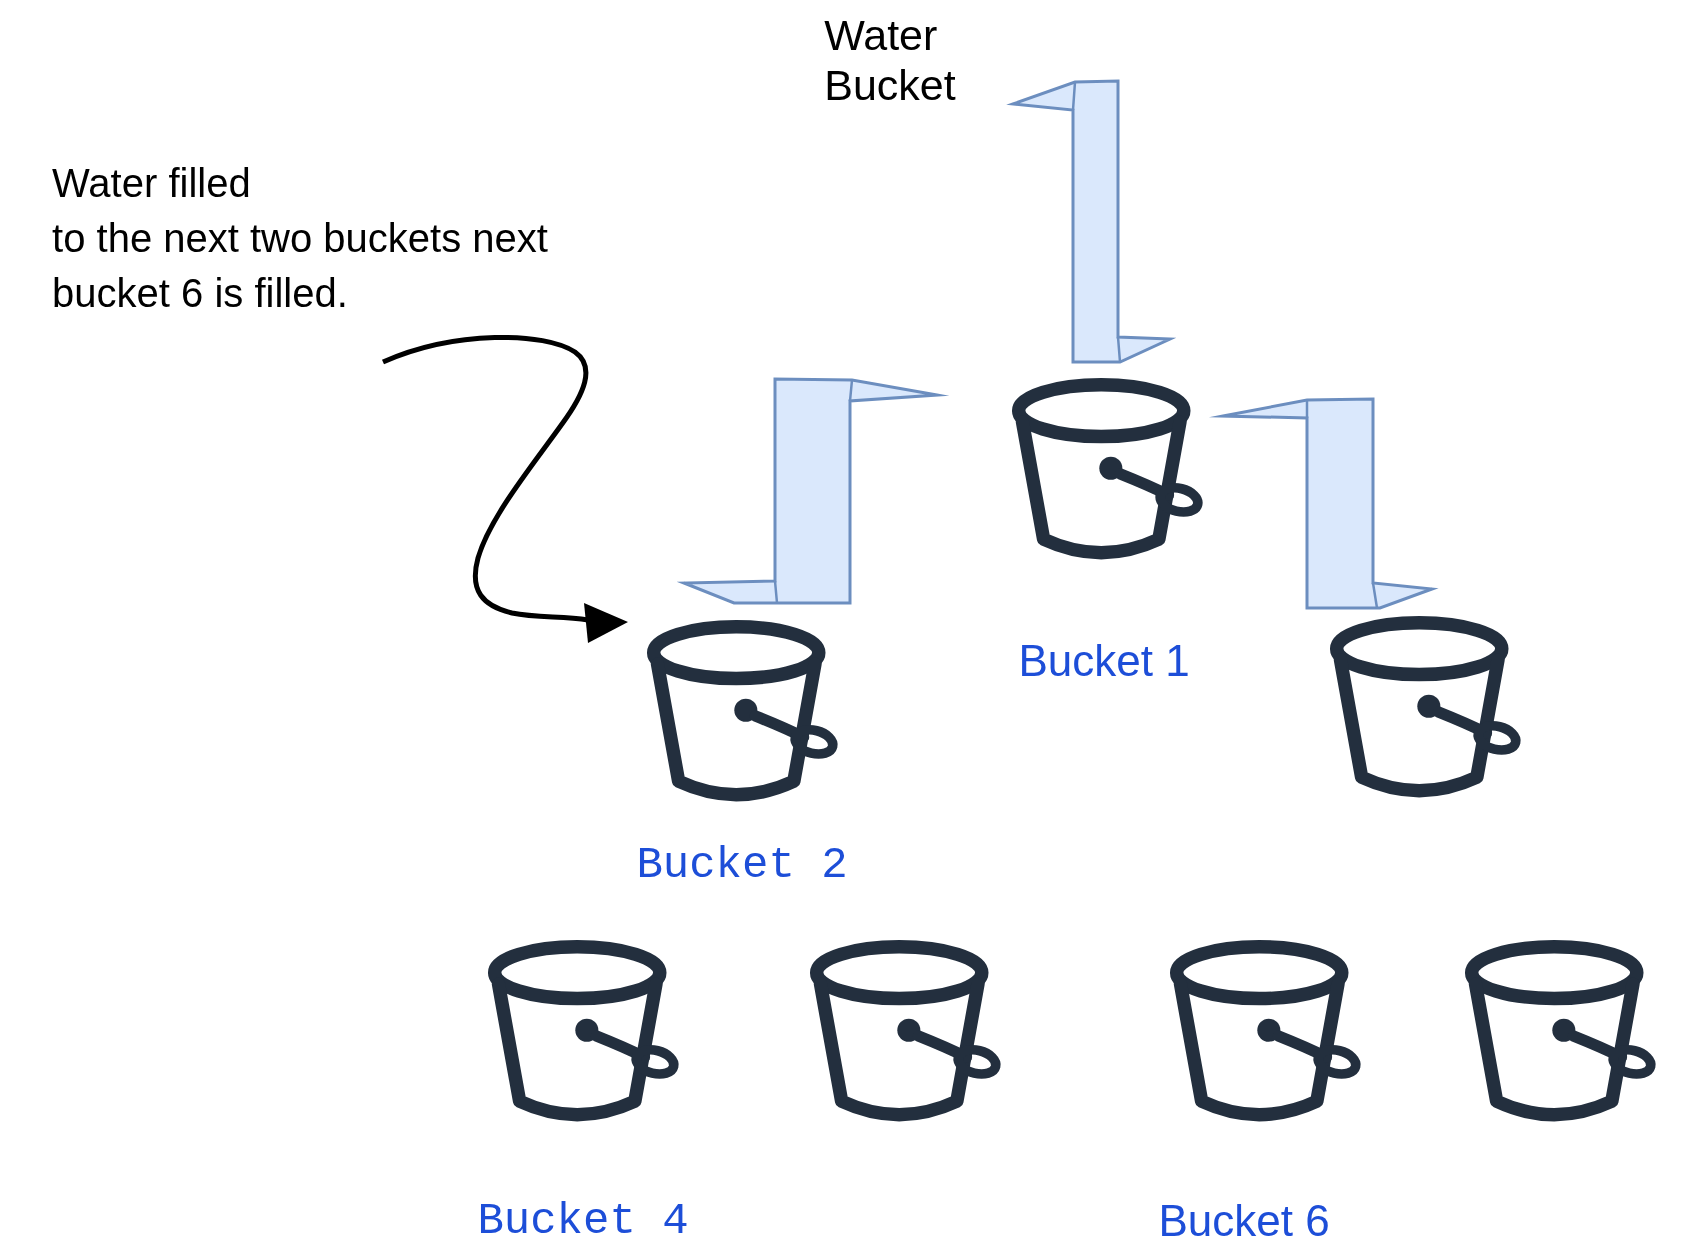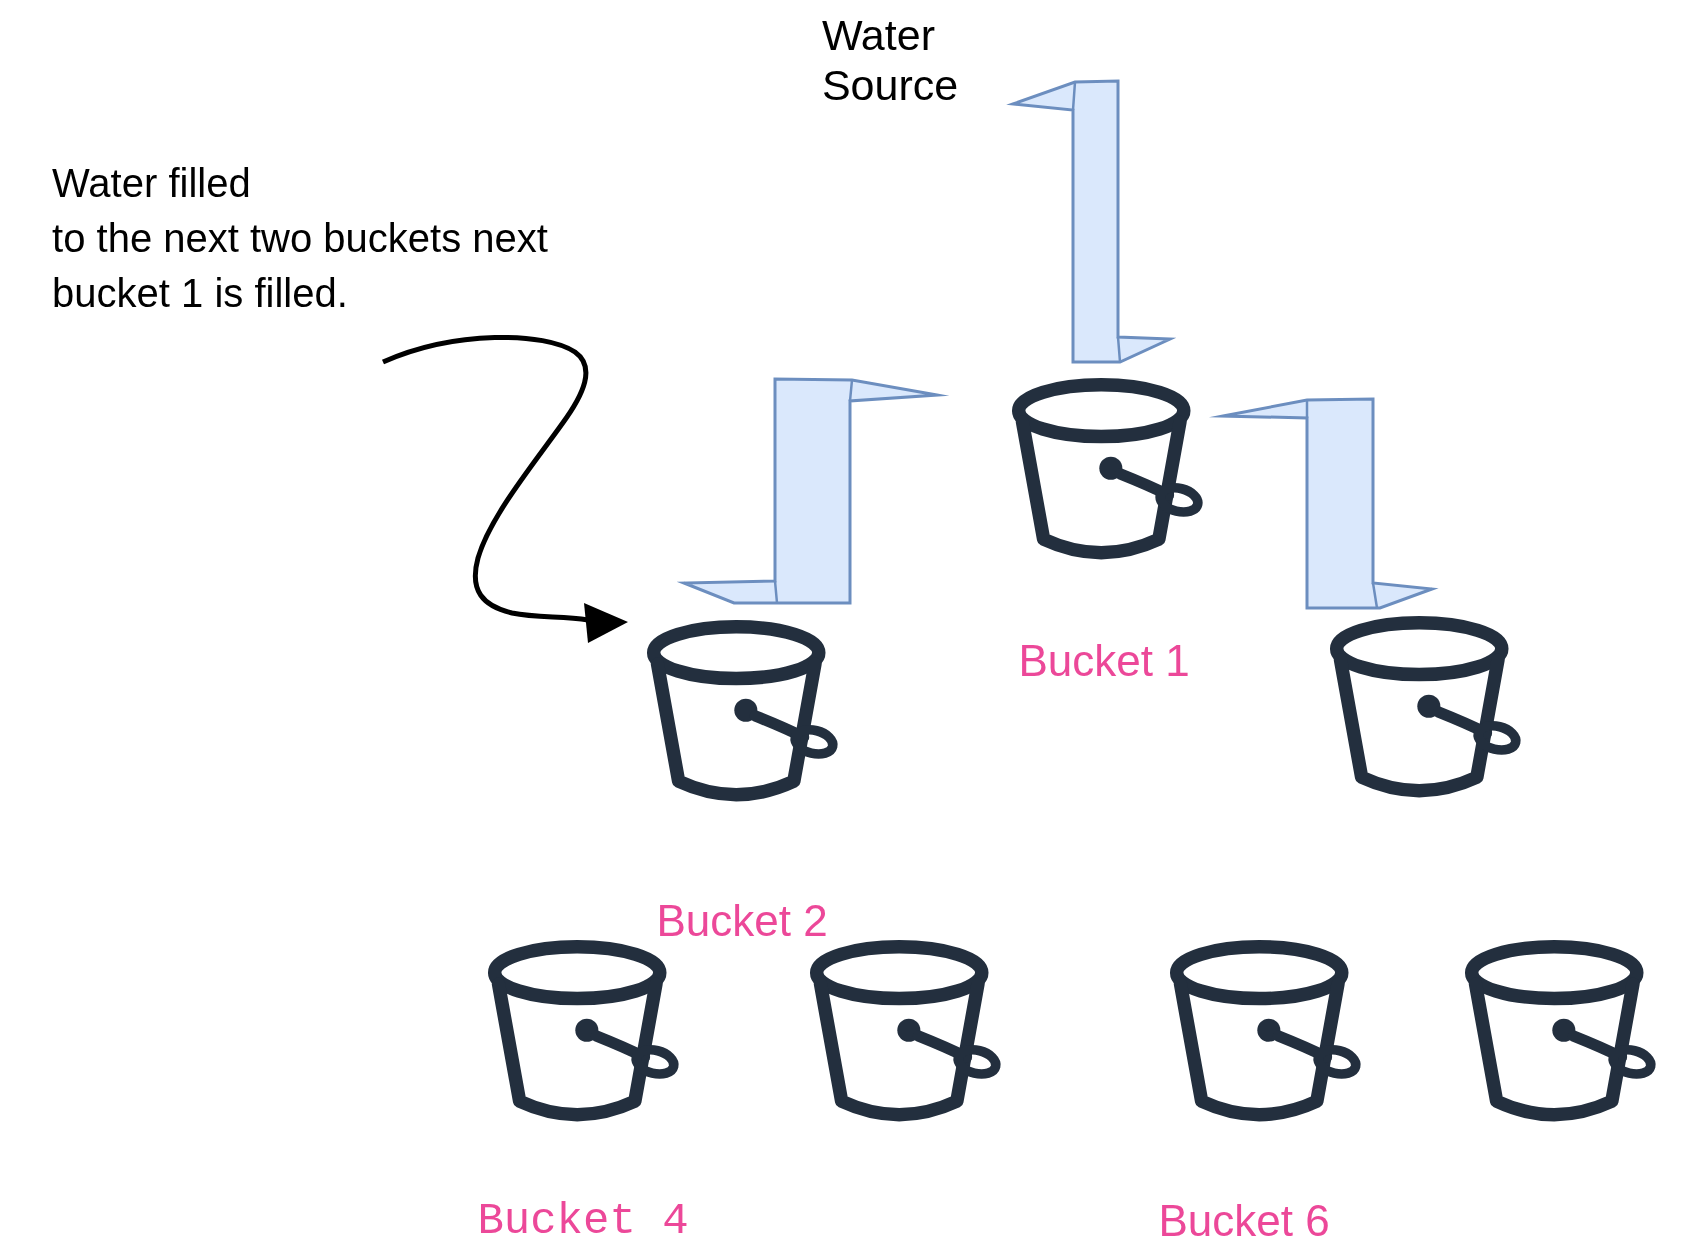--- a/index.html
+++ b/index.html
@@ -7,23 +7,23 @@
     position:relative;
     width:1684px;height:1248px;
     background:#ffffff;
     font-family:"Liberation Sans", sans-serif;
     overflow:hidden;
   }
   .diagram-svg{position:absolute;left:0;top:0;}
   .txt{position:absolute;transform:translateX(-50%);text-align:left;white-space:nowrap;}
   .water-source{left:890px;top:10px;font-size:43px;line-height:50px;color:#000000;}
   .annotation{left:300px;top:156px;font-size:40px;line-height:55px;color:#000000;}
-  .bucket-label{font-size:44px;color:#ec4899;}
+  .bucket-label{font-size:44px;color:#1d4ed8;}
   .lbl-b1{left:1104px;top:636px;}
-  .lbl-b2{left:742px;top:896px;}
+  .lbl-b2{left:742px;top:840px;font-family:Liberation Mono, monospace;}
   .lbl-b3{left:1420px;top:868px;}
   .lbl-b4{left:583px;top:1196px;font-family:Liberation Mono, monospace;}
   .lbl-b5{left:905px;top:1196px;}
   .lbl-b6{left:1244px;top:1196px;}
   .lbl-b7{left:1560px;top:1196px;}
 </style>
 </head>
 <body>
 
 <div class="page">
@@ -63,27 +63,27 @@
     <use href="#bucket-shape" transform="translate(646,620) scale(1.92)"></use>
     <use href="#bucket-shape" transform="translate(1329,616) scale(1.92)"></use>
     <use href="#bucket-shape" transform="translate(487,940) scale(1.92)"></use>
     <use href="#bucket-shape" transform="translate(809,940) scale(1.92)"></use>
     <use href="#bucket-shape" transform="translate(1169,940) scale(1.92)"></use>
     <use href="#bucket-shape" transform="translate(1464,940) scale(1.92)"></use>
   </svg>
 
   <div class="txt water-source">
     <div>Water</div>
-    <div>Source</div>
+    <div>Bucket</div>
   </div>
 
   <div class="txt annotation">
     <div>Water filled</div>
     <div>to the next two buckets next</div>
-    <div>bucket 1 is filled.</div>
+    <div>bucket 6 is filled.</div>
   </div>
 
   <div class="txt bucket-label lbl-b1">Bucket 1</div>
   <div class="txt bucket-label lbl-b2">Bucket 2</div>
   <div class="txt bucket-label lbl-b4">Bucket 4</div>
   <div class="txt bucket-label lbl-b6">Bucket 6</div>
 
 </div>
 
 </body></html>

